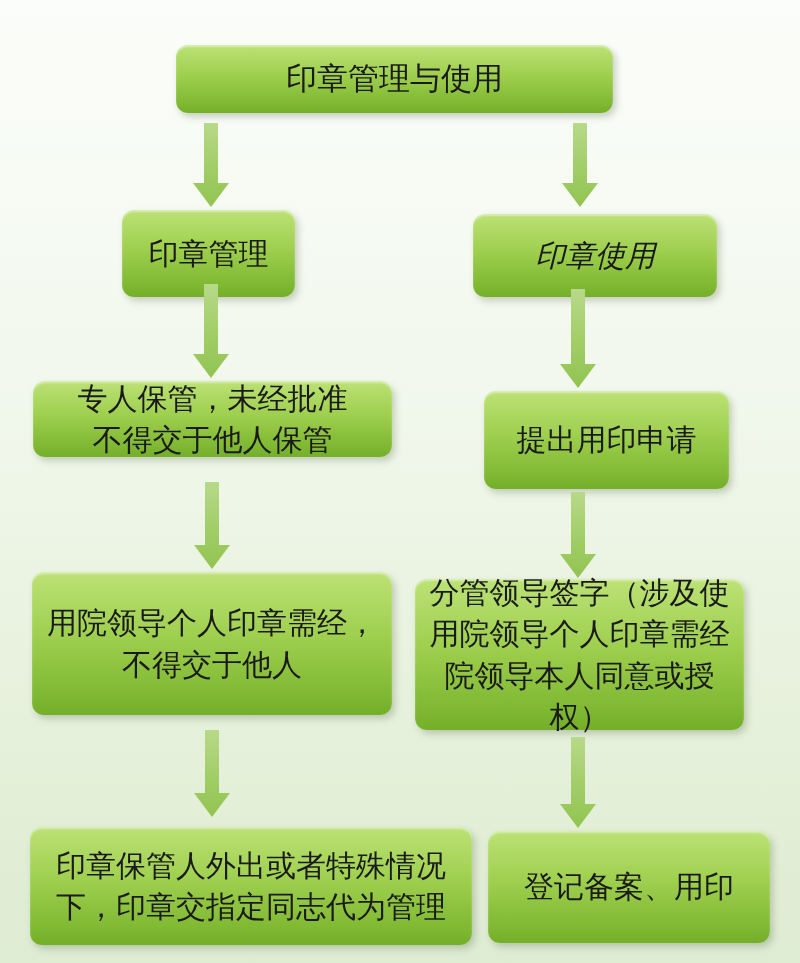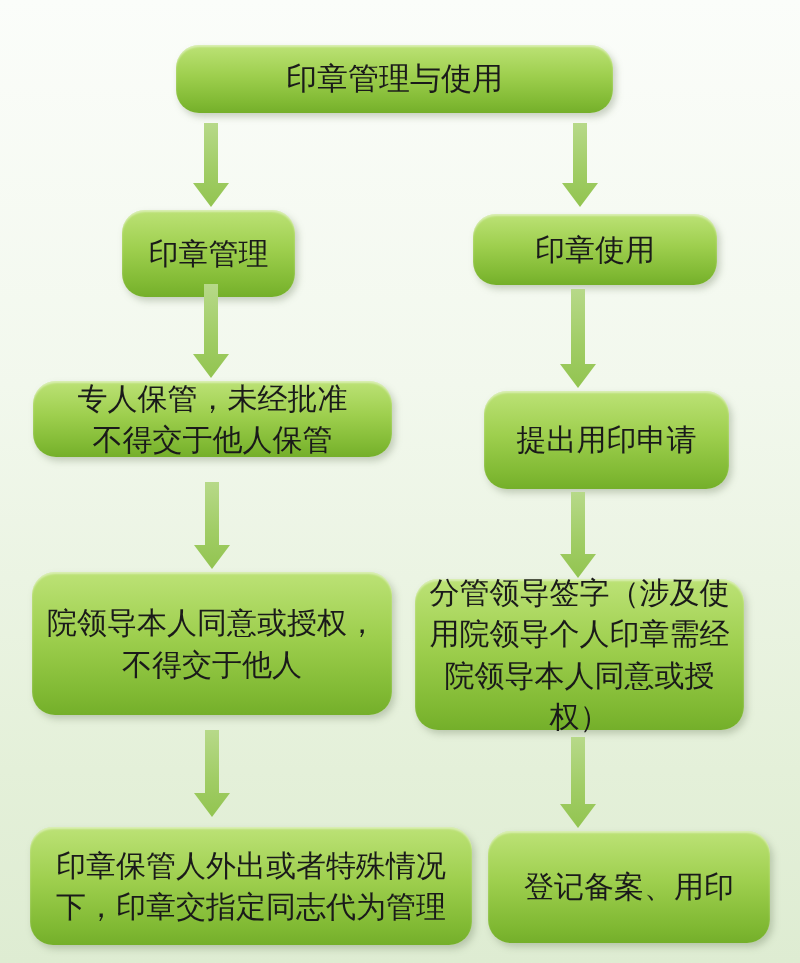--- a/index.html
+++ b/index.html
@@ -15,31 +15,31 @@
     width: 800px;
     height: 963px;
   }
   .node {
     position: absolute;
     display: flex;
     align-items: center;
     justify-content: center;
     text-align: center;
     white-space: pre-line;
-    border-radius: 23px;
+    border-radius: 12px;
     color: #1a1a1a;
     font-size: 30px;
     font-weight: 500;
     line-height: 1.38;
     background: linear-gradient(180deg, #bce276 0%, #9ecf4e 45%, #80b933 85%, #74af2a 100%);
     box-shadow: 3px 4px 7px rgba(110, 125, 95, 0.35), inset 0 2px 2px rgba(255, 255, 255, 0.45);
   }
   .node-root { left: 176px; top: 45px;  width: 437px; height: 68px; font-size: 31px; }
   .node-b2l  { left: 122px; top: 210px; width: 173px; height: 87px; }
-  .node-b2r  { left: 473px; top: 214px; width: 244px; height: 71px; }
+  .node-b2r  { left: 473px; top: 214px; width: 244px; height: 83px; font-style: italic; }
   .node-b3l  { left: 33px;  top: 381px; width: 359px; height: 76px; }
   .node-b3r  { left: 472px; top: 391px; width: 245px; height: 98px; margin-left: 12px; }
   .node-b4l  { left: 32px;  top: 572px; width: 360px; height: 143px; }
   .node-b4r  { left: 415px; top: 579px; width: 329px; height: 151px; }
   .node-b5l  { left: 30px;  top: 827px; width: 442px; height: 118px; font-family: Liberation Serif, serif; }
   .node-b5r  { left: 488px; top: 831px; width: 282px; height: 112px; }
   .arrow {
     position: absolute;
     width: 36px;
     background: linear-gradient(180deg, #b7d989 0%, #a1cd66 55%, #92c450 100%);
@@ -70,21 +70,21 @@
   <div class="arrow a3"></div>
   <div class="arrow a4"></div>
 
   <div class="node node-b3l">专人保管，未经批准
 不得交于他人保管</div>
   <div class="node node-b3r">提出用印申请</div>
 
   <div class="arrow a5"></div>
   <div class="arrow a6"></div>
 
-  <div class="node node-b4l">院领导本人同意或授权，
+  <div class="node node-b4l">用院领导个人印章需经，
 不得交于他人</div>
   <div class="node node-b4r">分管领导签字（涉及使
 用院领导个人印章需经
 院领导本人同意或授权）</div>
 
   <div class="arrow a7"></div>
   <div class="arrow a8"></div>
 
   <div class="node node-b5l">印章保管人外出或者特殊情况
 下，印章交指定同志代为管理</div>

